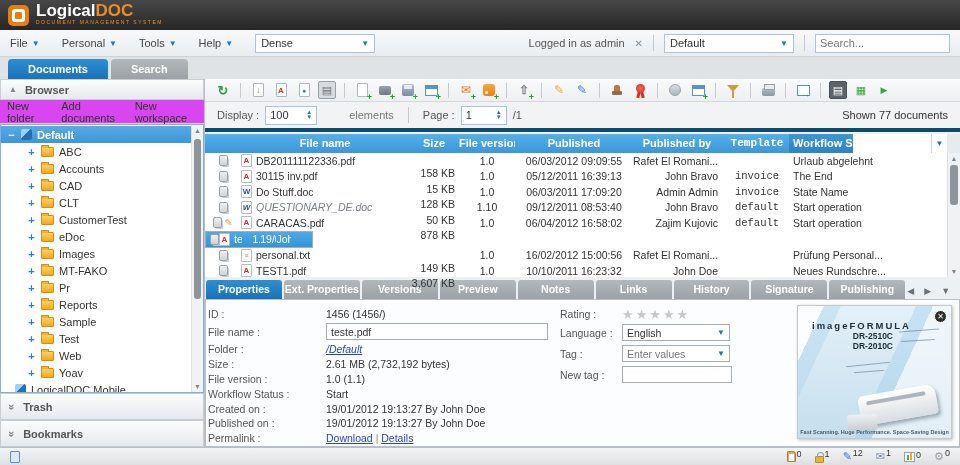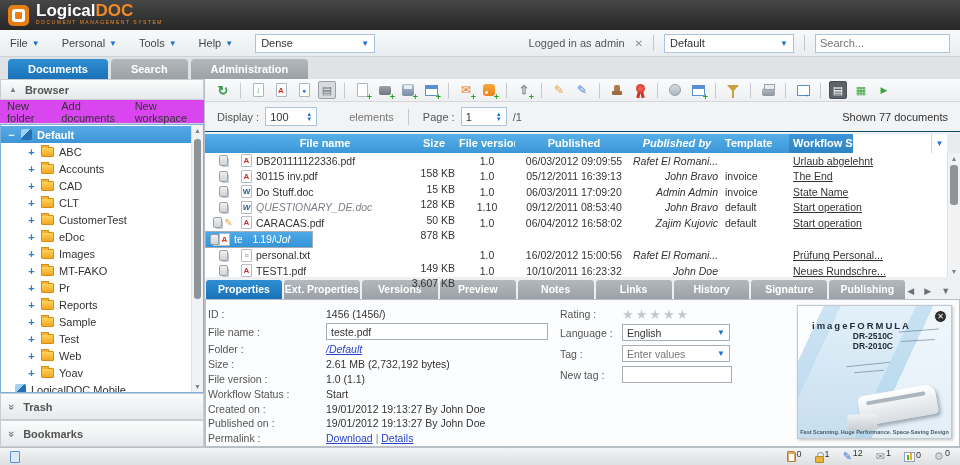--- a/index.html
+++ b/index.html
@@ -92,44 +92,44 @@
   .i-funnel { width:0; height:0; border-left:6px solid transparent; border-right:6px solid transparent; border-top:7px solid #c9a23f; position:relative; margin-top:-3px; }
   .i-funnel::after { content:""; position:absolute; left:-1px; top:-2px; width:2px; height:8px; background:#c9a23f; }
   .i-print { width:13px; height:8px; background:linear-gradient(#b9c0c7,#8d949c); border-radius:2px; position:relative; margin-top:4px; }
   .i-print::before { content:""; position:absolute; left:2px; top:-4px; width:9px; height:4px; background:#e8ecf0; border:1px solid #9aa0a6; }
   .i-exp { width:13px; height:11px; border:1px solid #5b8fd4; background:#fff; position:relative; }
   .i-exp::after { content:"→"; position:absolute; right:-2px; bottom:-4px; color:#2a7fd4; font-size:9px; font-weight:bold; }
   .g-list { font-size:11px; }
   .g-grid { color:#3da53d; font-size:11px; }
   .g-play { color:#3da53d; font-size:9px; }
 
-  .toolbar2 { height:30px; background:#f1f3f5; border-bottom:1px solid #0c4a6e; display:flex; align-items:center; padding:0 12px; color:#555; gap:6px; }
+  .toolbar2 { height:30px; background:#f1f3f5; border-bottom:4px solid #0c4a6e; display:flex; align-items:center; padding:0 12px; color:#555; gap:6px; }
   .numbox { width:52px; height:19px; background:#fff; border:1px solid #a9c3dd; display:flex; align-items:center; padding:0 4px; justify-content:space-between; color:#333; }
   .spin { display:flex; flex-direction:column; line-height:5px; font-size:6px; color:#1d6fd1; }
   .shown { margin-left:auto; color:#333; }
 
   
   .grid-head { height:20px; display:flex; align-items:center; background:linear-gradient(#55b0e8,#3d96d8); color:#fff; font-weight:bold; margin-top:2px; font-size:11px; }
   .gh { text-align:center; white-space:nowrap; overflow:hidden; }
-  .c0{width:36px;} .c1{width:168px;} .c2{width:50px;} .c3{width:56px;} .c4{width:118px;} .c5{width:88px;font-style:italic;} .c6{width:68px;text-align:left;padding-left:4px;} 
+  .c0{width:36px;} .c1{width:168px;} .c2{width:50px;} .c3{width:56px;} .c4{width:118px;} .c5{width:88px;} .c6{width:68px;text-align:center;padding-left:4px;font-family:Liberation Mono, monospace;} 
   .c7{width:64px; text-align:left; padding-left:4px;}
   .gh.c7 { background:linear-gradient(#3d96d8,#2d83c4); align-self:stretch; display:flex; align-items:center; }
   .gh-fill { flex:1; background:#fff; align-self:stretch; }
   .gh-pick { width:16px; align-self:stretch; background:#fff; border-left:1px solid #d0d5da; display:flex; align-items:center; justify-content:center; color:#1d6fd1; font-size:8px; cursor:pointer; }
   .gh-sbgap { width:13px; align-self:stretch; background:#e8ebee; }
   .sort { font-size:7px; margin-left:3px; }
 
   .rows { position:relative; height:124px; background:#fff; }
   .drow { height:15.5px; display:flex; align-items:center; font-size:10.5px; color:#333; white-space:nowrap; }
   .drow .cell { overflow:hidden; }
   .cell.c2 { text-align:right; padding-right:4px;margin-top:25px; }
   .cell.c3 { text-align:center; }
   .cell.c4 { text-align:center; }
   .cell.c5 { text-align:right; padding-right:3px; }
-  .cell.c7 { flex:1;text-decoration:underline; }
+  .cell.c7 { flex:1; }
   .drow.sel { background:linear-gradient(#4fa9e6,#3494d8); color:#fff; }
   .drow .name.it { font-style:italic; color:#7a8088; }
   .firstcell { width:36px; display:flex; align-items:center; justify-content:center; gap:2px; }
   .stack { width:9px; height:11px; background:linear-gradient(#eef0f2,#cfd4d9); border:1px solid #9aa0a6; border-radius:2px; box-shadow:2px 2px 0 -1px #c6cbd0; }
   .file-ic { width:11px; height:13px; background:#fff; border:1px solid #b6bcc2; border-radius:1px; display:inline-flex; align-items:center; justify-content:center; font-size:8px; font-weight:bold; margin-right:4px; flex:none; }
   .file-pdf { color:#d22f27; } .file-doc { color:#2b579a; } .file-txt { color:#8a9096; font-size:7px; }
   .pencil-sm { color:#e8a33d; font-size:10px; }
   .list-sb { position:absolute; right:0; top:0; bottom:0; width:13px; background:#f1f2f3; border-left:1px solid #dcdfe2; }
   .list-sb .thumb { position:absolute; left:2px; right:2px; top:12px; height:40px; background:#8f9499; border-radius:3px; }
 
@@ -235,21 +235,20 @@
     <span class="searchbox">
       <input placeholder="Search..." style="">
 
     </span>
   </span>
 </div>
 
 <div class="tabs">
   <span class="tab active">Documents</span>
   <span class="tab">Search</span>
-  <span class="tab">Administration</span>
 </div>
 
 <div class="content">
 
   <div class="sidebar">
     <div class="side-head">
       <span class="collapse-up">▲</span>
       <span>Browser</span>
     </div>
     <div class="side-actions">

